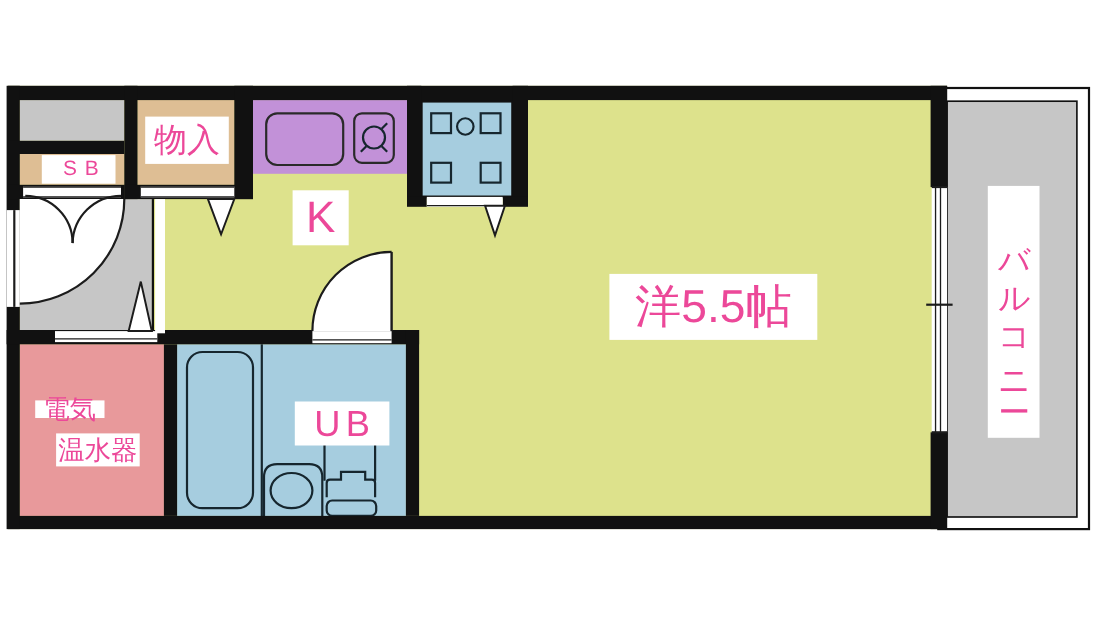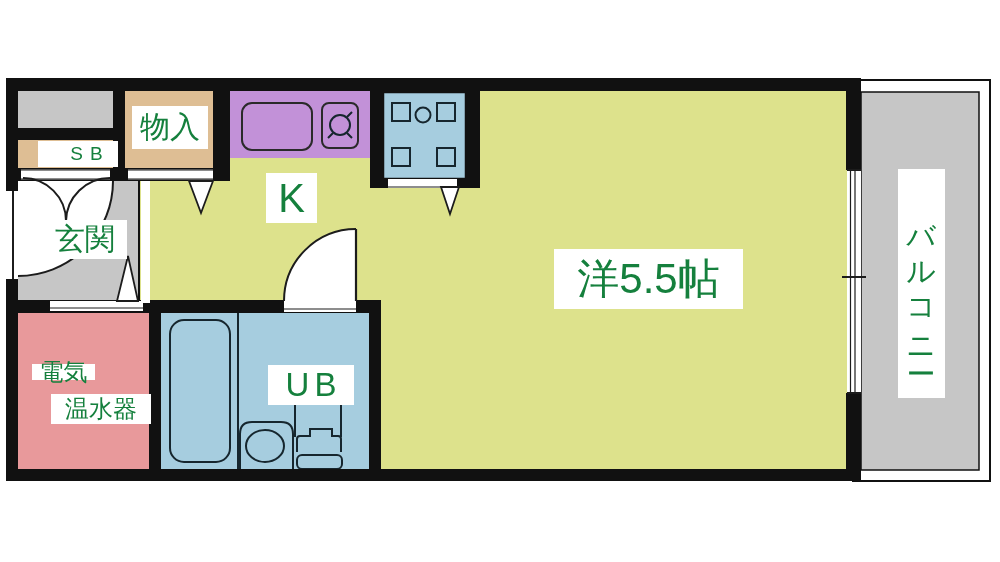--- a/index.html
+++ b/index.html
@@ -16,21 +16,21 @@
   .f-gray{fill:var(--floor-gray);}
   .f-wall{fill:var(--wall-black);}
   .f-white{fill:#ffffff;}
 
   .ln{stroke:var(--fixture-line);stroke-width:2;fill:none;}
   .ln-purple{stroke:#2a2a2a;stroke-width:2;fill:var(--counter-purple);}
   .arc{stroke:#1c1c1c;stroke-width:2;fill:none;}
   .sill{stroke:#1c1c1c;stroke-width:1.2;fill:none;}
   .tri{fill:#ffffff;stroke:#1c1c1c;stroke-width:1.8;}
 
-  .lbl{position:absolute;background:#ffffff;color:#15803d;
+  .lbl{position:absolute;background:#ffffff;color:#ec4899;
        white-space:nowrap;display:flex;align-items:center;justify-content:center;}
   .lbl-v{writing-mode:vertical-rl;text-orientation:upright;letter-spacing:6px;}
 </style>
 </head>
 <body>
 
 <div id="stage">
 <svg id="plan-svg" width="1000" height="562" viewBox="0 0 1000 562">
 
   <rect x="7" y="78" width="854" height="403" class="f-yellow"></rect>
@@ -137,22 +137,21 @@
   <g>
     <rect x="847" y="170" width="14" height="223" class="f-white"></rect>
     <line x1="850.5" y1="170" x2="850.5" y2="393" class="sill"></line>
     <line x1="855" y1="170" x2="855" y2="393" class="sill"></line>
     <line x1="847" y1="170" x2="861" y2="170" stroke="#1c1c1c" stroke-width="2"></line>
     <line x1="847" y1="393" x2="861" y2="393" stroke="#1c1c1c" stroke-width="2"></line>
     <line x1="842" y1="277" x2="866" y2="277" stroke="#1c1c1c" stroke-width="2"></line>
   </g>
 </svg>
 
-  <div class="lbl" style="left:38px;top:141px;width:56px;height:26px;font-size:19px;letter-spacing:7px;padding-left:24px;">SB</div>
+  <div class="lbl" style="left:38px;top:141px;width:56px;height:26px;font-size:19px;letter-spacing:7px;padding-left:11px;">SB</div>
   <div class="lbl" style="left:132px;top:106px;width:76px;height:43px;font-size:30px;">物入</div>
   <div class="lbl" style="left:266px;top:173px;width:51px;height:50px;font-size:40px;">K</div>
-  <div class="lbl" style="left:43px;top:220px;width:84px;height:39px;font-size:30px;">玄関</div>
   <div class="lbl" style="left:554px;top:249px;width:189px;height:60px;font-size:42px;">洋5.5帖</div>
   <div class="lbl" style="left:223px;top:365px;width:81px;height:40px;font-size:33px;letter-spacing:5px;padding-left:5px;margin-left:45px;">UB</div>
   <div class="lbl" style="left:32px;top:364px;width:63px;height:16px;font-size:24px;">電気</div>
-  <div class="lbl" style="left:51px;top:394px;width:100px;height:30px;font-size:24px;">温水器</div>
+  <div class="lbl" style="left:51px;top:394px;width:76px;height:30px;font-size:24px;">温水器</div>
   <div class="lbl lbl-v" style="left:898px;top:169px;width:47px;height:229px;font-size:29px;">バルコニー</div>
 </div>
 
 </body></html>

